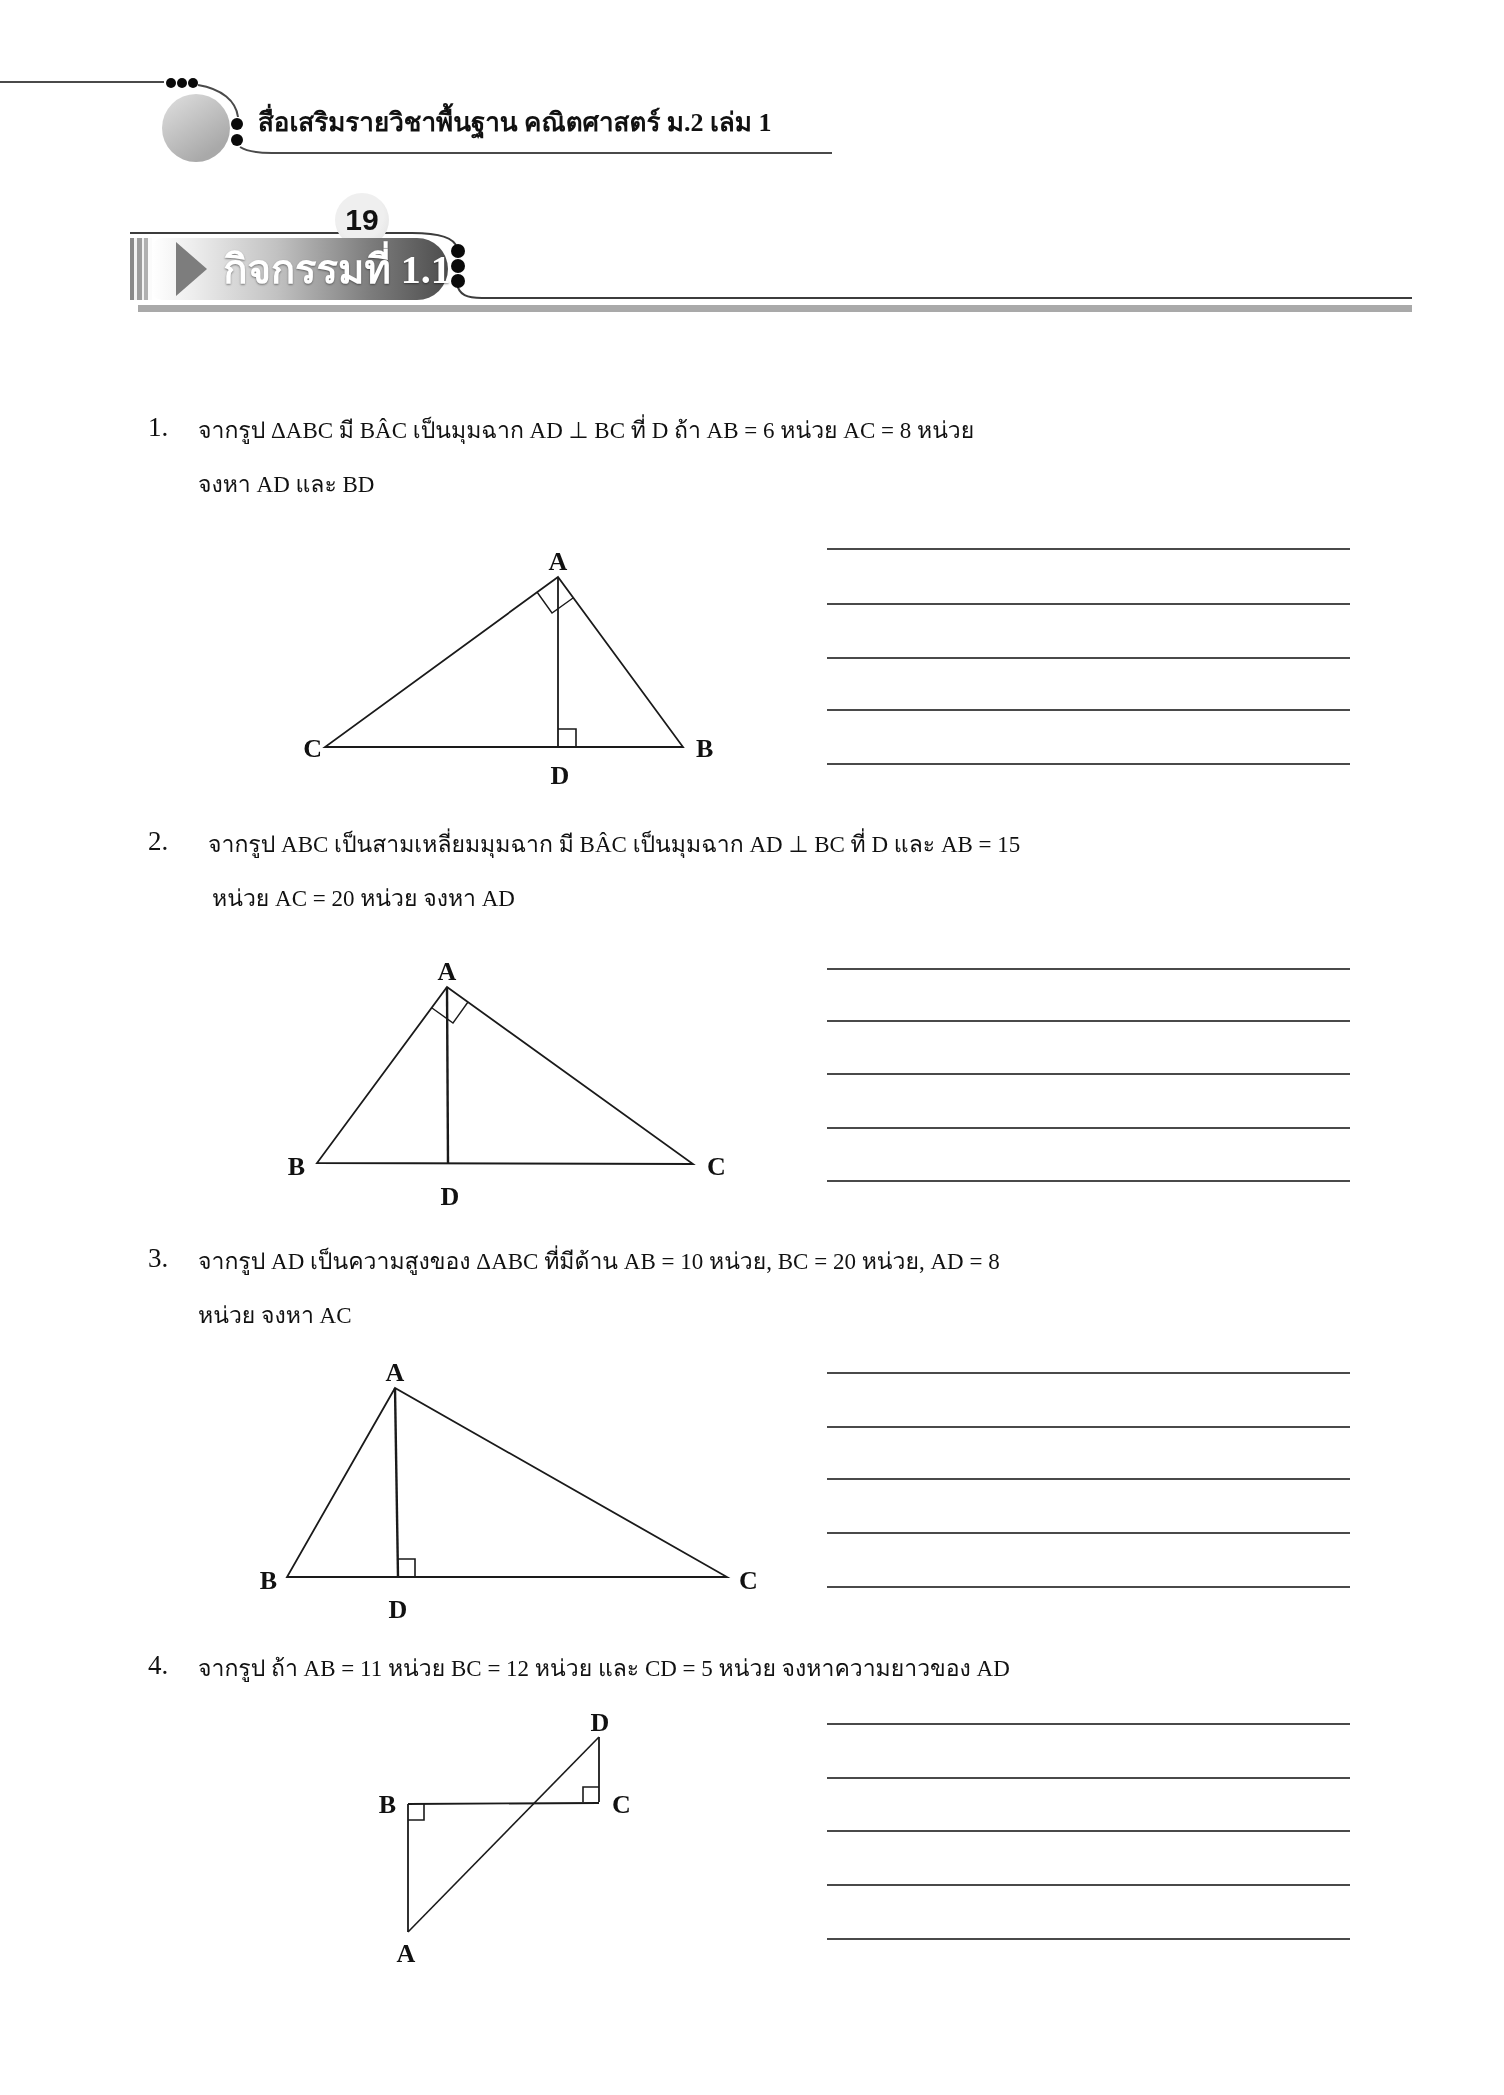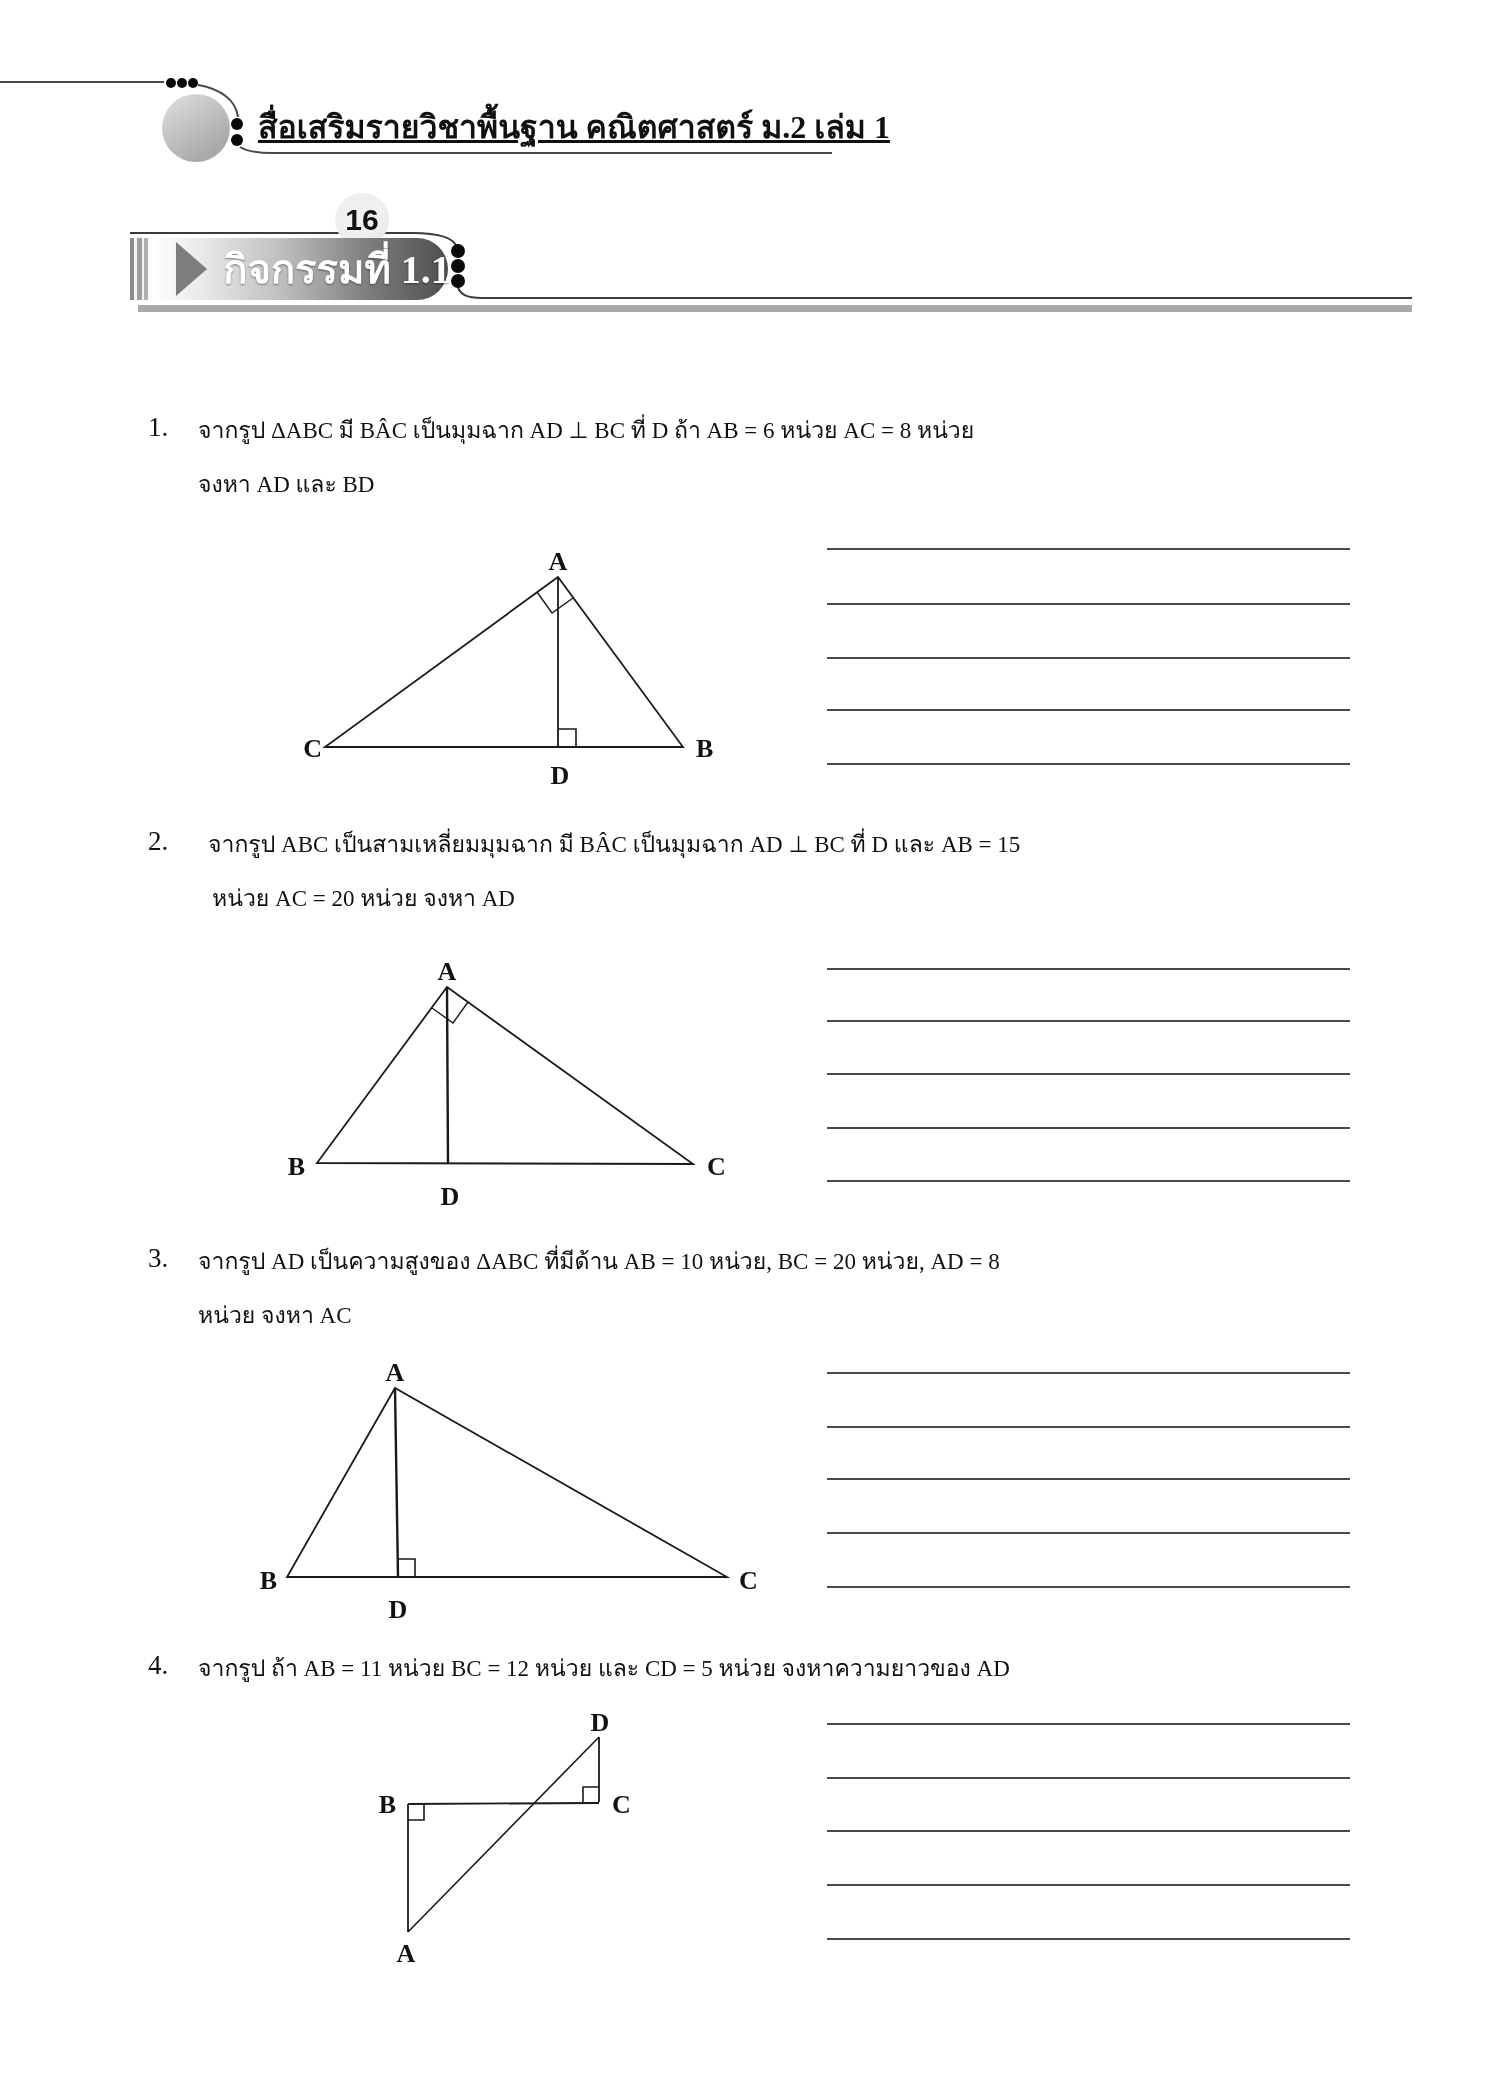--- a/index.html
+++ b/index.html
@@ -14,23 +14,22 @@
     position:absolute;left:162px;top:94px;width:68px;height:68px;border-radius:50%;
     background:linear-gradient(145deg,#d6d6d6 15%,#a9a9a9 80%);
   }
   #inner-circle{
     position:absolute;left:173px;top:99px;width:54px;height:54px;border-radius:50%;
     background:radial-gradient(circle at 45% 40%,#efefef 55%,#dcdcdc 100%);
     display:flex;align-items:center;justify-content:center;
     font-family:"Liberation Sans", sans-serif;font-weight:bold;font-size:30px;color:#111;
   }
   #book-title{
-    position:absolute;left:258px;top:101px;font-weight:bold;font-size:32px;white-space:nowrap;
+    position:absolute;left:258px;top:101px;font-weight:bold;font-size:26px;white-space:nowrap;
     font-family:"Liberation Serif", serif;
-    text-decoration:underline;
   }
   
   #banner-stripes{
     position:absolute;left:130px;top:238px;width:22px;height:62px;
     background:linear-gradient(90deg,#8a8a8a 0 4px,#f4f4f4 4px 7px,#9d9d9d 7px 12px,#f2f2f2 12px 14px,#b0b0b0 14px 18px,#fbfbfb 18px 22px);
   }
   #banner-pill{
     position:absolute;left:152px;top:238px;width:296px;height:62px;
     border-radius:10px 31px 31px 10px;
     background:linear-gradient(90deg,#ffffff 0%,#ededed 14%,#c2c2c2 42%,#7c7c7c 74%,#4d4d4d 100%);
@@ -66,21 +65,21 @@
     <path d="M240,147 C248,152 258,153 272,153 H832" fill="none" stroke="#4a4a4a" stroke-width="2"></path>
     <path d="M130,233 H412 C442,233 455,239 457,248" fill="none" stroke="#3c3c3c" stroke-width="2"></path>
     <path d="M457,284 C459,295 467,298 482,298 H1412" fill="none" stroke="#3c3c3c" stroke-width="2"></path>
   </svg>
 
   <div>
     <div class="dot" style="left:166px;top:78px;width:10px;height:10px;"></div>
     <div class="dot" style="left:177px;top:78px;width:10px;height:10px;"></div>
     <div class="dot" style="left:188px;top:78px;width:10px;height:10px;"></div>
     <div id="outer-circle">
-      <div id="inner-circle">16</div>
+      <div id="inner-circle">19</div>
     </div>
     <div class="dot" style="left:231px;top:118px;width:12px;height:12px;"></div>
     <div class="dot" style="left:231px;top:134px;width:12px;height:12px;"></div>
     <div id="book-title">สื่อเสริมรายวิชาพื้นฐาน คณิตศาสตร์ ม.2 เล่ม 1</div>
   </div>
 
   <div>
     <div id="banner-stripes"></div>
     <div id="banner-pill">
       <span id="banner-label">กิจกรรมที่ 1.1</span>

